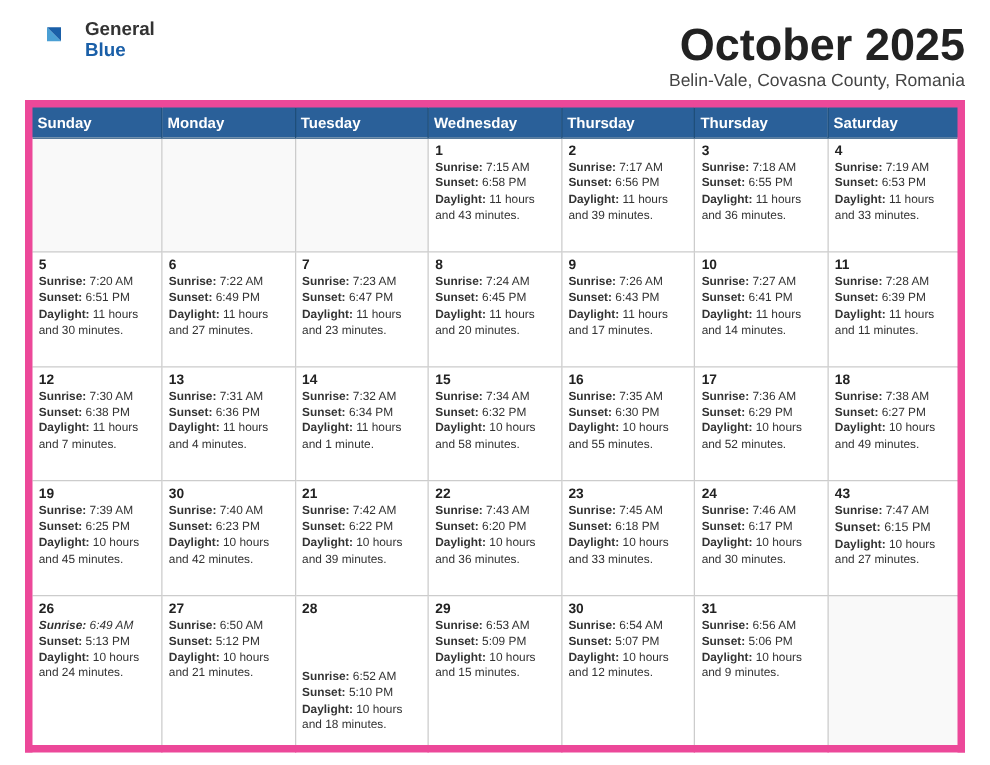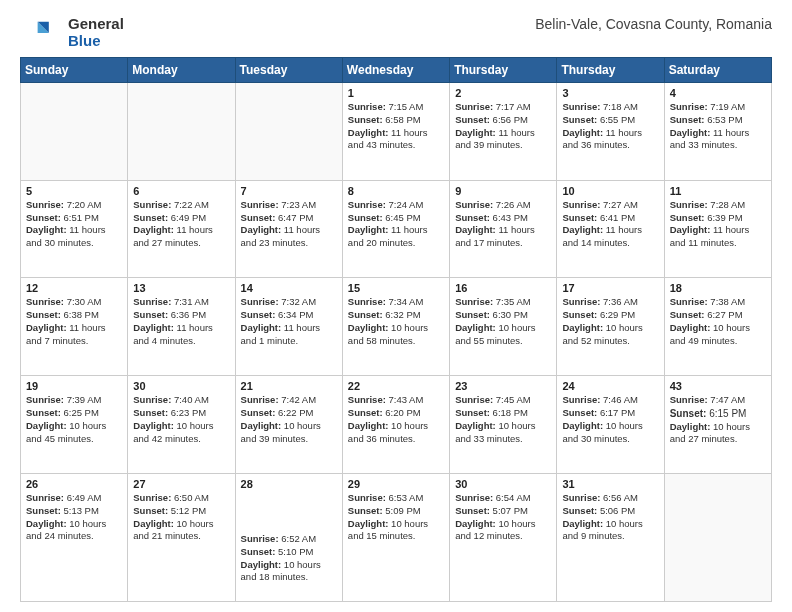--- a/index.html
+++ b/index.html
@@ -55,21 +55,21 @@
       font-weight: bold;
       color: #222;
       line-height: 1.1;
     }
     .title-location {
       font-size: 14px;
       color: #444;
     }
     .calendar {
       flex: 1;
-      border: 1px solid #ec4899;
+      border: 6px solid #ec4899;
       border-collapse: collapse;
       width: 100%;
       table-layout: fixed;
     }
     .calendar th {
       background: #2a6099;
       color: #fff;
       font-size: 12px;
       font-weight: bold;
       padding: 5px 4px;
@@ -103,20 +103,21 @@
       <svg class="logo-icon" viewBox="0 0 40 40">
         <polygon points="22,6 36,6 36,20" fill="#1a5fa8"></polygon>
         <polygon points="22,6 36,20 22,20" fill="#4a9fd4"></polygon>
       </svg>
       <div class="logo-text">
         <span class="logo-general">General</span>
         <span class="logo-blue">Blue</span>
       </div>
     </div>
     <div class="title-block">
+      <div class="title-month">October 2025</div>
       <div class="title-location">Belin-Vale, Covasna County, Romania</div>
     </div>
   </div>
 
   <table class="calendar">
     <thead>
       <tr>
         <th>Sunday</th>
         <th>Monday</th>
         <th>Tuesday</th>
@@ -284,21 +285,21 @@
           <td>
             <span class="day-num">43</span>
             <div style="font-size: 9.5px; line-height: 1.35; color: rgb(51, 51, 51);"><b>Sunrise:</b> 7:47 AM</div>
             <div style="font-size: 10px; line-height: 1.35; color: rgb(51, 51, 51);"><b>Sunset:</b> 6:15 PM</div>
             <div style="font-size: 9.5px; line-height: 1.35; color: rgb(51, 51, 51);"><b>Daylight:</b> 10 hours and 27 minutes.</div>
           </td>
         </tr>
         <tr>
           <td>
             <span class="day-num">26</span>
-            <div style="font-size: 9.5px; line-height: 1.35; color: rgb(51, 51, 51);"><b>Sunrise:</b> 6:49 AM</div>
+            <div style="font-size: 9.5px; line-height: 1.35; color: rgb(51, 51, 51); font-style: italic;"><b>Sunrise:</b> 6:49 AM</div>
             <div style="font-size: 9.5px; line-height: 1.35; color: rgb(51, 51, 51);"><b>Sunset:</b> 5:13 PM</div>
             <div style="font-size: 9.5px; line-height: 1.35; color: rgb(51, 51, 51);"><b>Daylight:</b> 10 hours and 24 minutes.</div>
           </td>
           <td>
             <span class="day-num">27</span>
             <div style="font-size: 9.5px; line-height: 1.35; color: rgb(51, 51, 51);"><b>Sunrise:</b> 6:50 AM</div>
             <div style="font-size: 9.5px; line-height: 1.35; color: rgb(51, 51, 51);"><b>Sunset:</b> 5:12 PM</div>
             <div style="font-size: 9.5px; line-height: 1.35; color: rgb(51, 51, 51);"><b>Daylight:</b> 10 hours and 21 minutes.</div>
           </td>
           <td>

